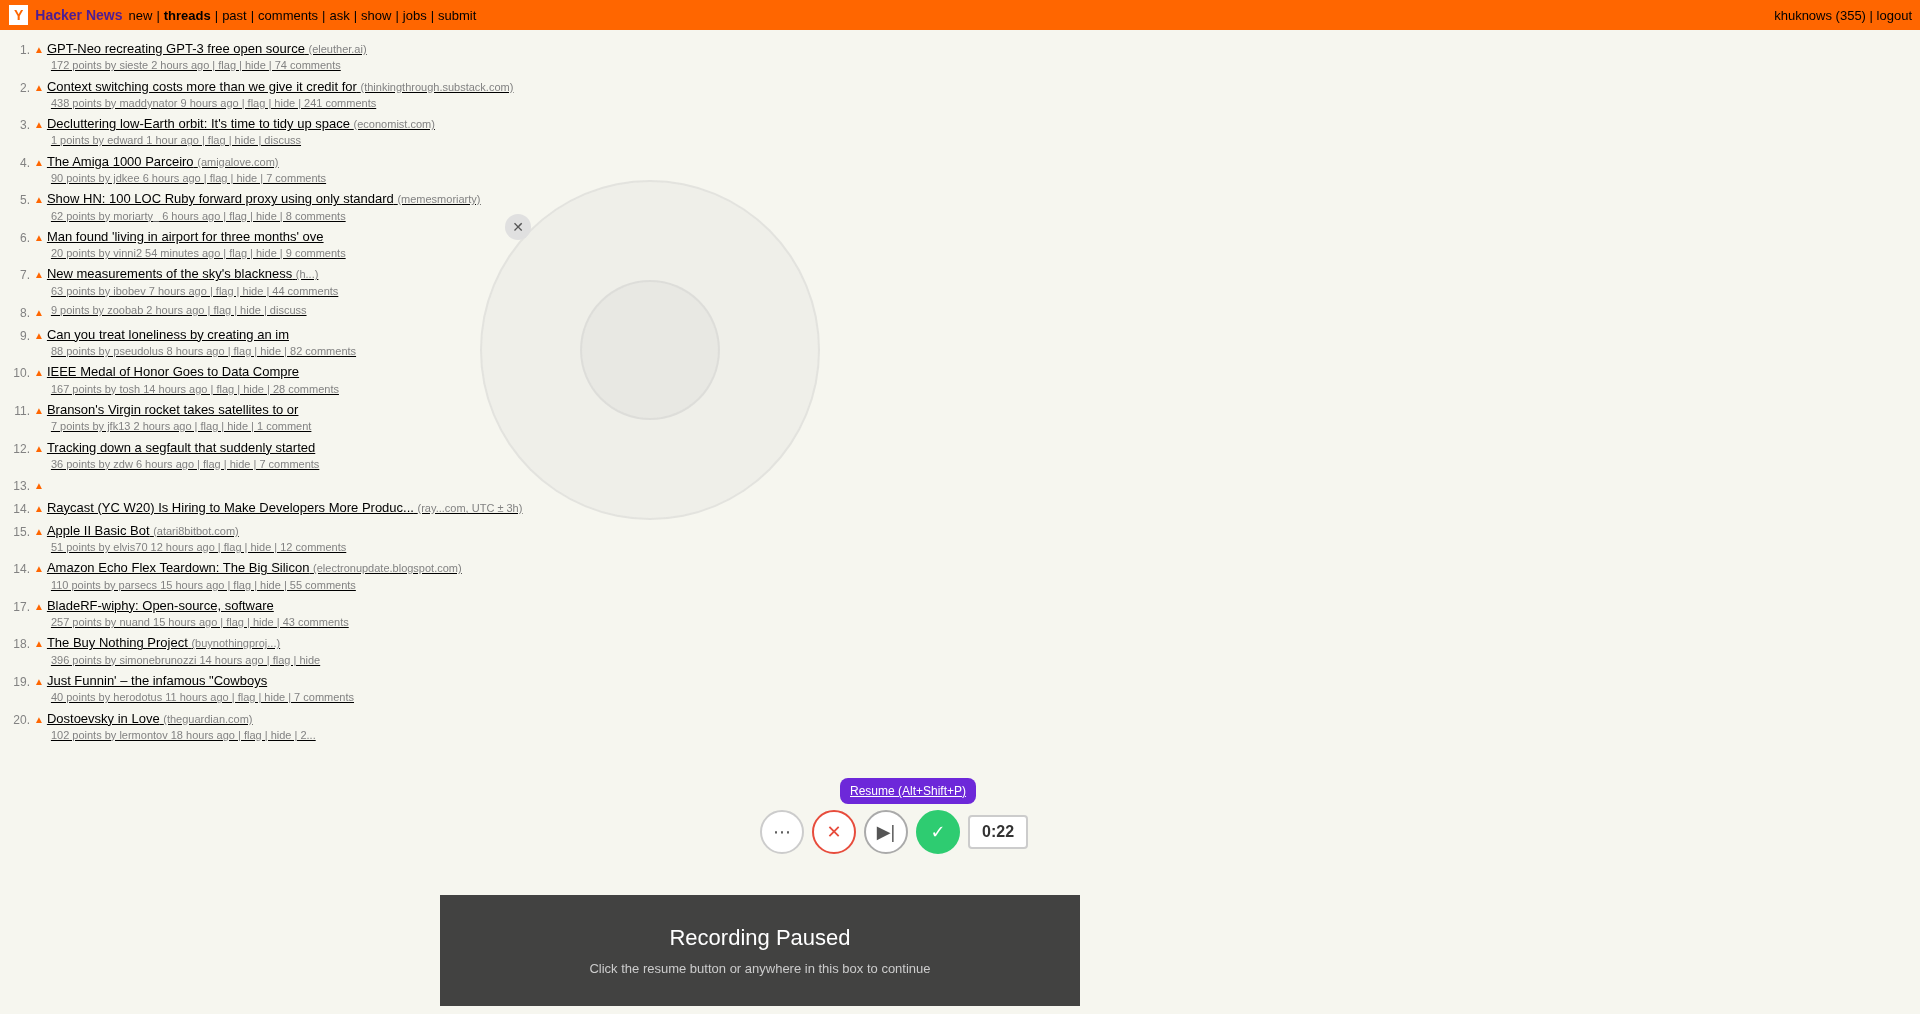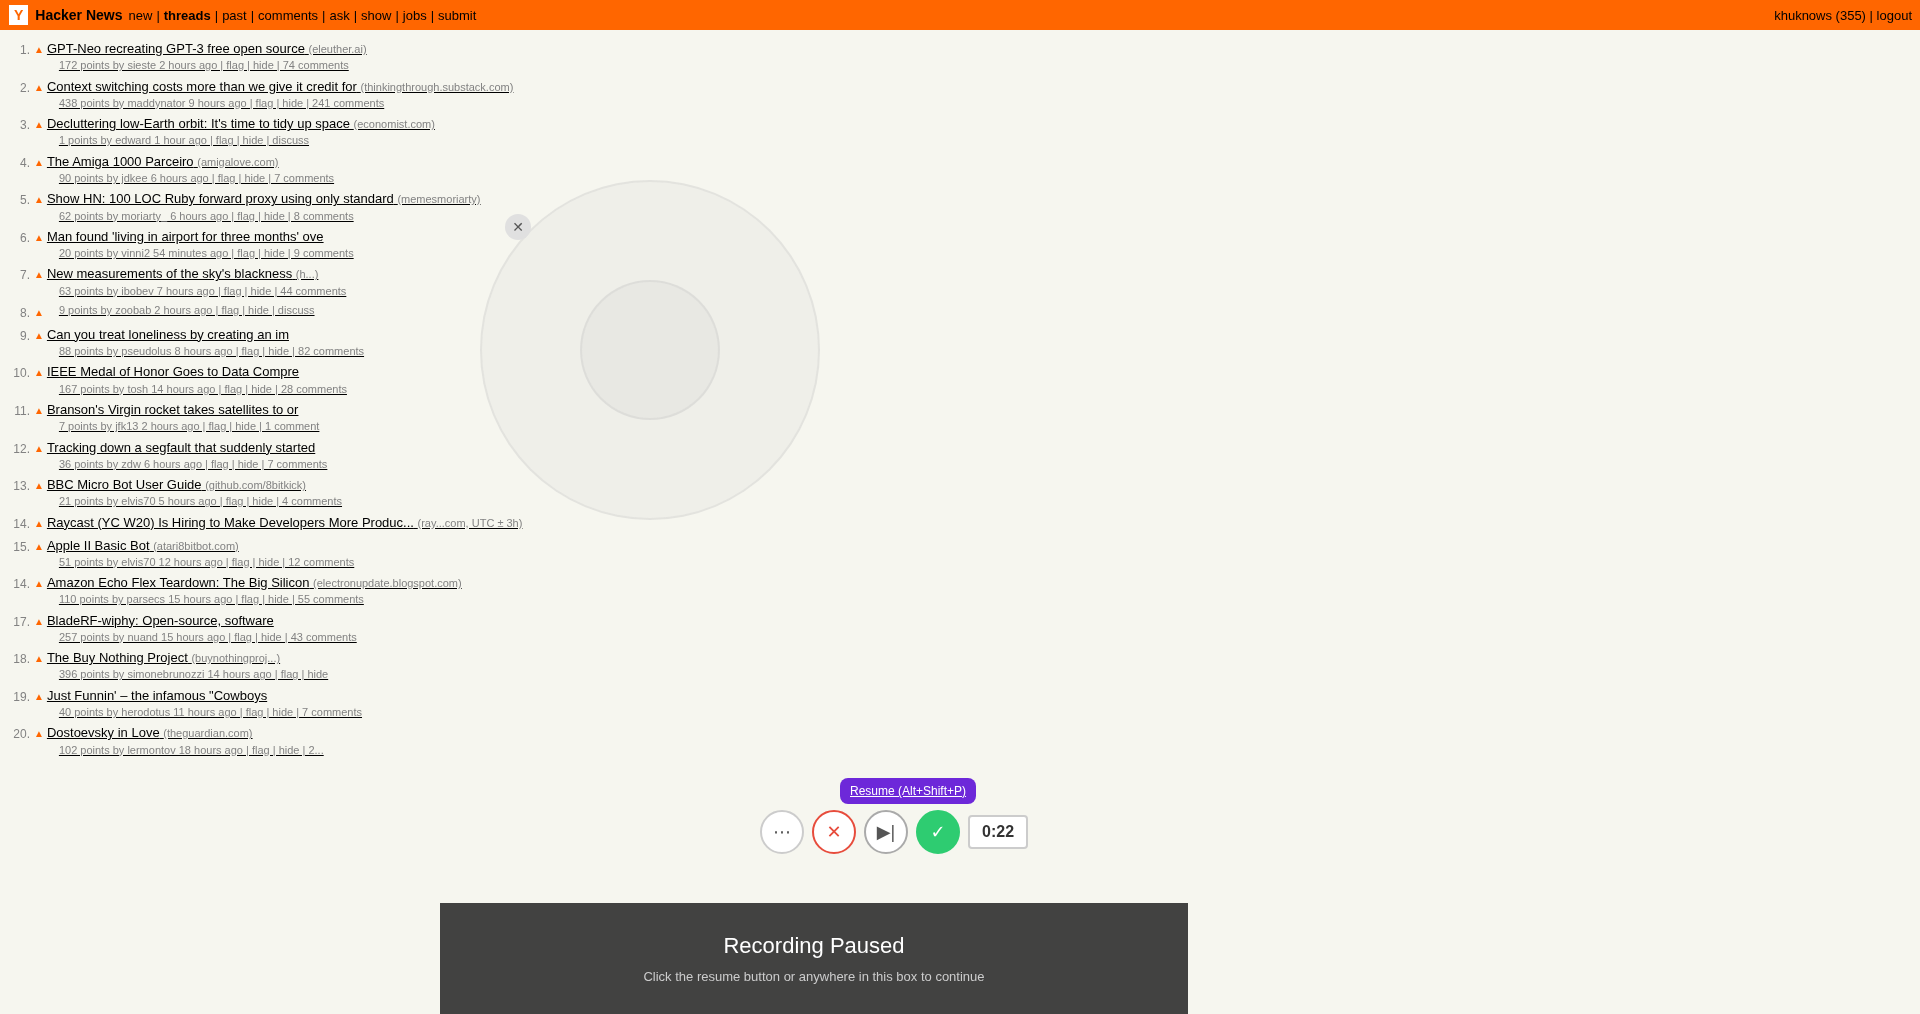--- a/index.html
+++ b/index.html
@@ -16,21 +16,21 @@
     #header .logo {
       background: #fff;
       color: #ff6600;
       font-weight: bold;
       padding: 2px 5px;
       font-size: 14px;
       border: 1px solid #ff6600;
     }
     #header .site-name {
       font-weight: bold;
-      color: #000000;
+      color: #4c1d95;
       font-size: 14px;
     }
     #header nav {
       display: flex;
       align-items: flex-end;
       gap: 4px;
       color: #000;
       font-size: 13px;
     }
     #header nav a, #header nav span {
@@ -72,21 +72,21 @@
     .story-content { flex: 1; text-decoration: underline; }
     .story-title {
       font-size: 13px;
       color: #000;
     }
     .story-title a { color: #000; text-decoration: none; }
     .story-domain { color: #828282; font-size: 11px; }
     .story-meta {
       color: #828282;
       font-size: 11px;
-      margin-left: 12px;
+      margin-left: 4px;
     }
 
     
     .avatar-overlay {
       position: fixed;
       top: 180px;
       left: 480px;
       width: 340px;
       height: 340px;
       border-radius: 50%;
@@ -121,29 +121,29 @@
       align-items: center;
       justify-content: center;
       font-size: 14px;
       color: #555;
       z-index: 20;
     }
 
     
     .recording-paused {
       position: fixed;
-      bottom: 0;
+      bottom: 8px;
       left: 440px;
       right: 0;
       background: rgba(50, 50, 50, 0.92);
       color: #fff;
       text-align: center;
       padding: 30px 20px;
       z-index: 30;
-      width: 748px;
+      width: 640px;
     }
     .recording-paused h2 {
       font-size: 22px;
       font-weight: normal;
       margin-bottom: 10px;
       color: #fff;
     }
     .recording-paused p {
       font-size: 13px;
       color: #ccc;
@@ -364,27 +364,20 @@
       <div class="story-title">
         <a href="#">Tracking down a segfault that suddenly started</a>
         
       </div>
       <div class="story-meta">36 points by zdw 6 hours ago | flag | hide | 7 comments</div>
     </div>
   </div>
     <div class="story-row">
     <span class="story-num">13.</span>
     <span class="upvote">▲</span>
-    <div class="story-content">
-      <div class="story-title">
-        <a href="#">BBC Micro Bot User Guide</a>
-        <span class="story-domain"> (github.com/8bitkick)</span>
-      </div>
-      <div class="story-meta">21 points by elvis70 5 hours ago | flag | hide | 4 comments</div>
-    </div>
   </div>
     <div class="story-row">
     <span class="story-num">14.</span>
     <span class="upvote">▲</span>
     <div class="story-content">
       <div class="story-title">
         <a href="#">Raycast (YC W20) Is Hiring to Make Developers More Produc...</a>
         <span class="story-domain"> (ray...com, UTC ± 3h)</span>
       </div>
 

